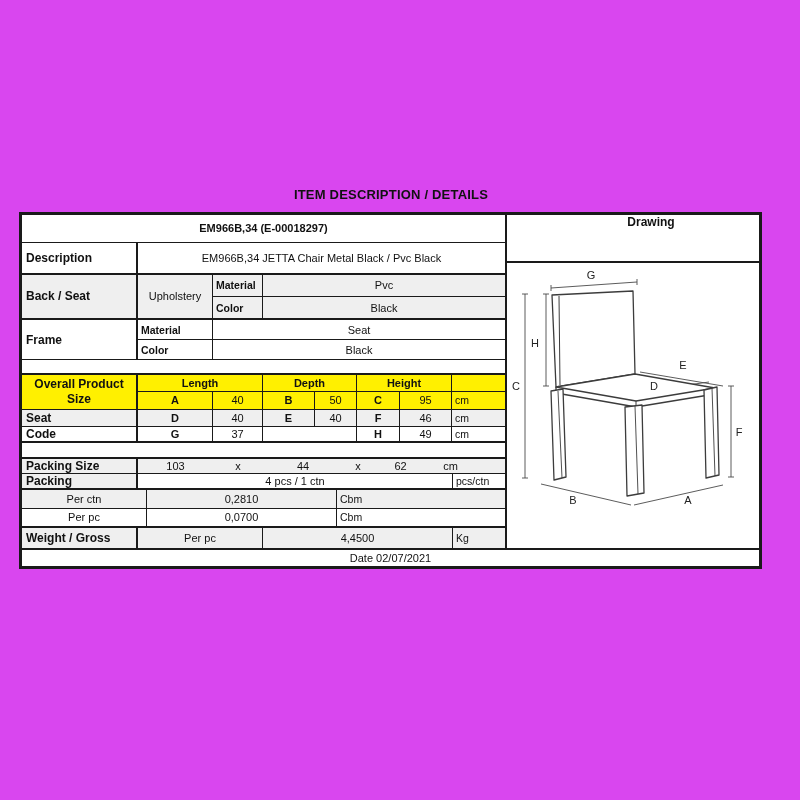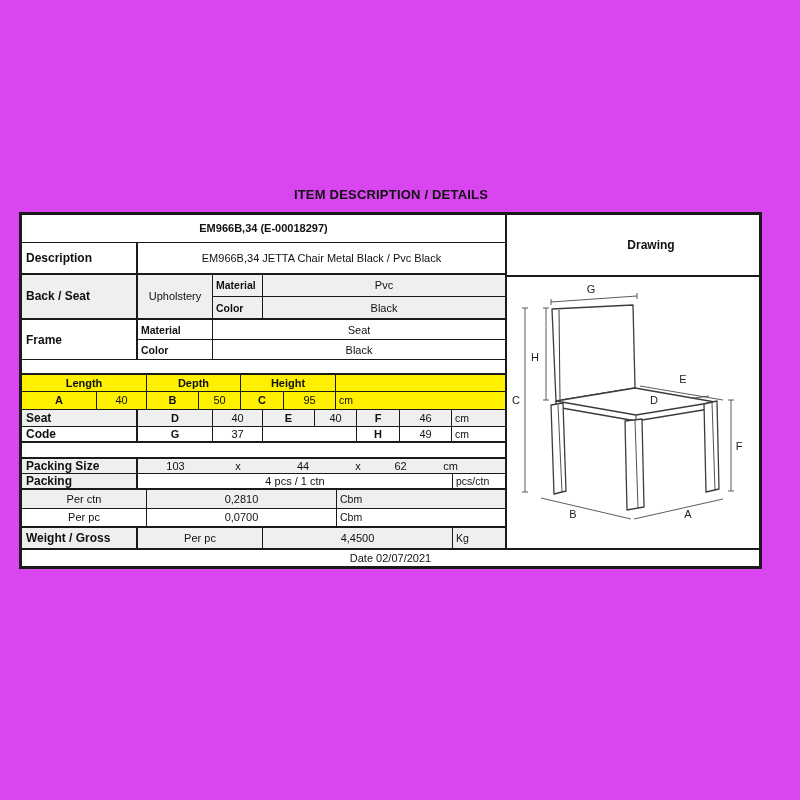--- a/index.html
+++ b/index.html
@@ -42,22 +42,22 @@
   .h20 { height: 20px; }
 
   .bold { font-weight: bold; }
   .slbl { padding-left: 3px; font-weight: bold; font-size: 10.5px; }
   .unit { padding-left: 3px; font-size: 10.5px; }
   .gray { background: #efefef; }
   .yellow { background: #fff000; }
   .lbl2 { flex-direction: column; justify-content: center; align-items: center;
     padding-left: 0; line-height: 15px; text-align: center; }
 
-  .drawing-header { height: 62px; border-bottom: 2px solid #1a1a1a;
-    display: flex; align-items: center; justify-content: center;
+  .drawing-header { height: 48px; border-bottom: 2px solid #1a1a1a;
+    display: flex; justify-content: center;
     font-weight: bold; font-size: 12px; padding-left: 36px; }
   .drawing-area { flex: 1; position: relative; }
   .drawing-area svg { display: block; }
   svg text { font-family: "Liberation Sans", sans-serif; font-size: 11px; fill: #222; }
 
   .date-row { height: 16px; display: flex; align-items: center; justify-content: center;
     font-size: 11px; }
 </style>
 </head>
 <body>
@@ -106,20 +106,24 @@
               <div class="cell fill center last">Black</div>
             </div>
           </div>
         </div>
 
         <div class="row h15 bb2">
           <div class="cell fill last"></div>
         </div>
 
         <div class="row h35 yellow">
+          <div class="cell c0 lbl2">
+            <span>Overall Product</span>
+            <span>Size</span>
+          </div>
           <div class="subcol">
             <div class="subrow divb">
               <div class="cell w125 center bold">Length</div>
               <div class="cell w94 center bold">Depth</div>
               <div class="cell w95 center bold">Height</div>
               <div class="cell fill last"></div>
             </div>
             <div class="subrow">
               <div class="cell w75 center bold">A</div>
               <div class="cell w50 center">40</div>

